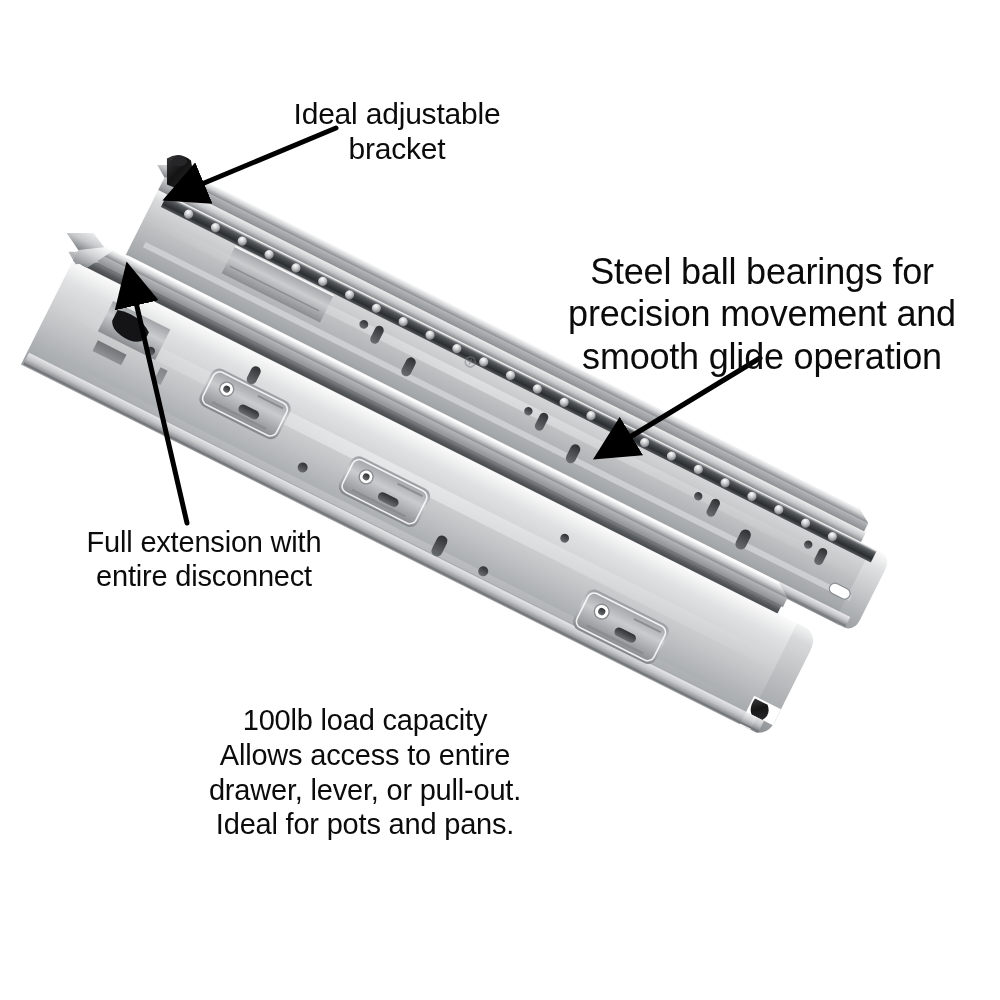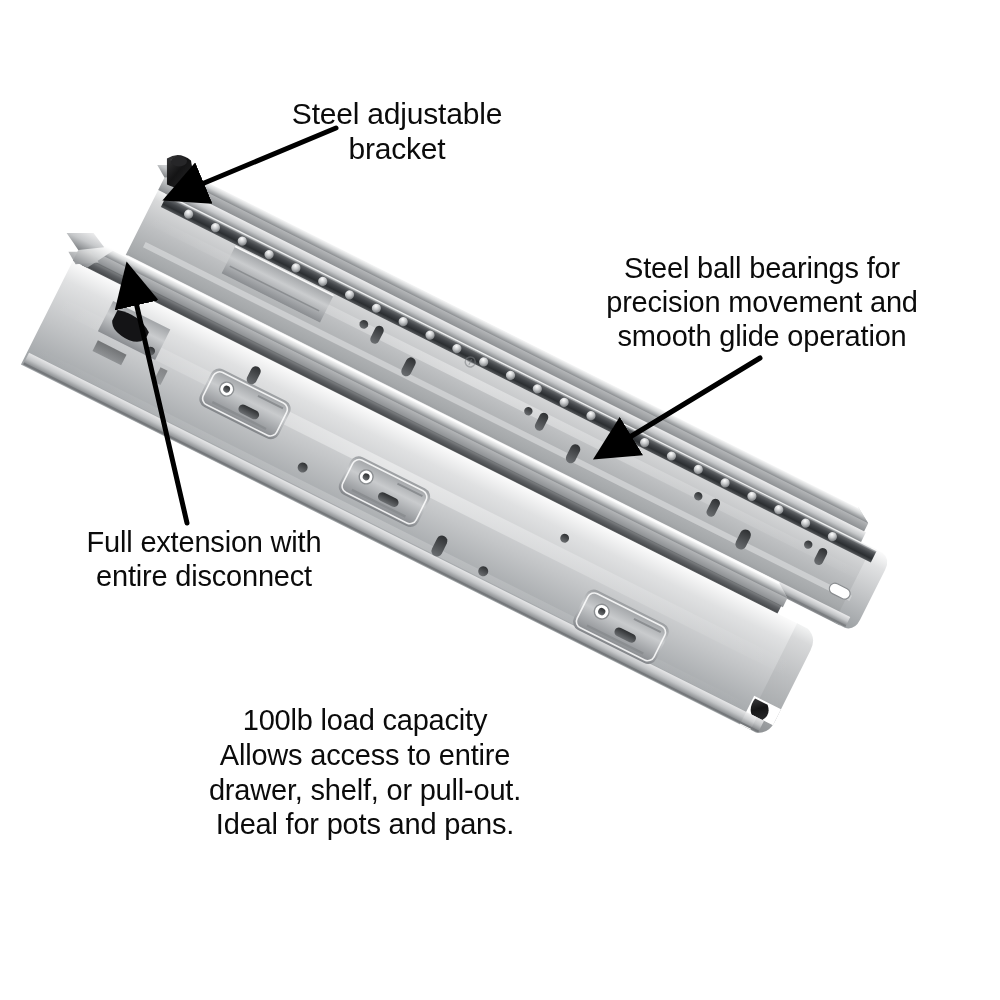--- a/index.html
+++ b/index.html
@@ -4,21 +4,21 @@
 <title>Drawer Slide Product Diagram</title>
 <style>
   html,body{margin:0;padding:0;background:#ffffff;}
   body{width:1000px;height:1000px;overflow:hidden;font-family:"Liberation Sans","DejaVu Sans",sans-serif;}
   #stage{position:relative;width:1000px;height:1000px;background:#fff;}
 
   
   .anno{position:absolute;color:#0b0b0b;font-weight:400;line-height:1.18;
         letter-spacing:-0.2px;white-space:pre-line;}
   #label-rear{left:232px;top:96px;width:330px;text-align:center;font-size:30px;}
-  #label-bearings{left:552px;top:251px;width:420px;text-align:center;font-size:29px;}
+  #label-bearings{left:552px;top:251px;width:420px;text-align:center;font-size:36px;}
   #label-fullext{left:34px;top:525px;width:340px;text-align:center;font-size:29px;}
   #label-capacity{left:140px;top:703px;width:450px;text-align:center;font-size:29px;line-height:1.20;}
 
   
   #art{position:absolute;left:0;top:0;width:1000px;height:1000px;}
 </style>
 </head>
 <body>
 
 <div id="stage">
@@ -251,28 +251,28 @@
       <path d="M-6,-4 L14,-14 L26,-8 L6,4 Z" fill="url(#gBack)" opacity="0.9"></path>
     </g>
 
     <g fill="none" stroke="#000000" stroke-width="5" stroke-linecap="round">
       <path d="M336,128 L197,186" marker-end="url(#arrowHead)"></path>
       <path d="M760,358 L625,440" marker-end="url(#arrowHead)"></path>
       <path d="M187,523 L135,298" marker-end="url(#arrowHead)"></path>
     </g>
   </svg>
 
-  <div class="anno" id="label-rear">Steel adjustable
+  <div class="anno" id="label-rear">Ideal adjustable
 bracket</div>
 
   <div class="anno" id="label-bearings">Steel ball bearings for
 precision movement and
 smooth glide operation</div>
 
   <div class="anno" id="label-fullext">Full extension with
 entire disconnect</div>
 
   <div class="anno" id="label-capacity">100lb load capacity
 Allows access to entire
-drawer, shelf, or pull-out.
+drawer, lever, or pull-out.
 Ideal for pots and pans.</div>
 
 </div>
 
 </body></html>

